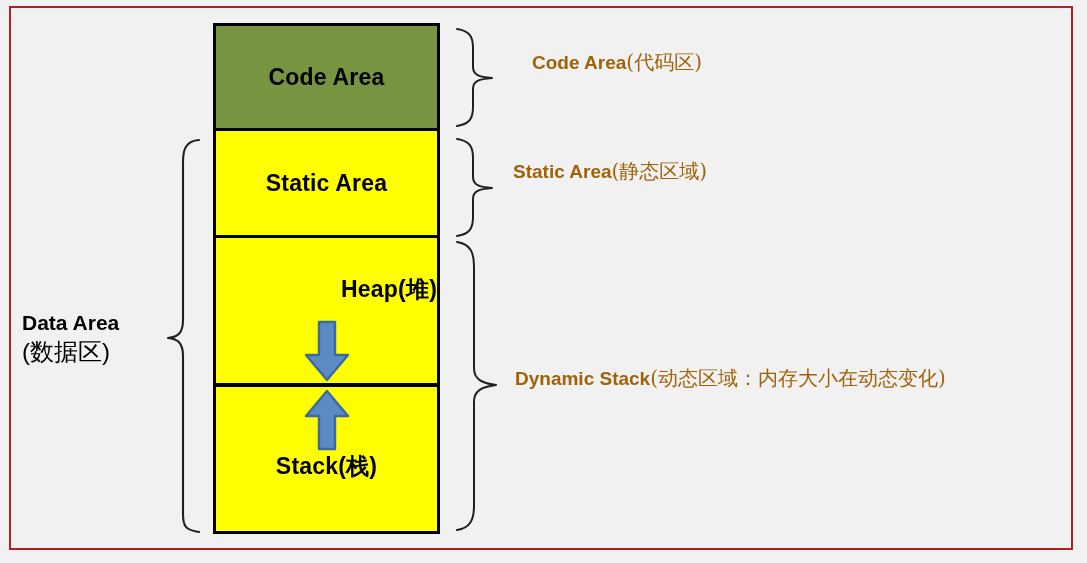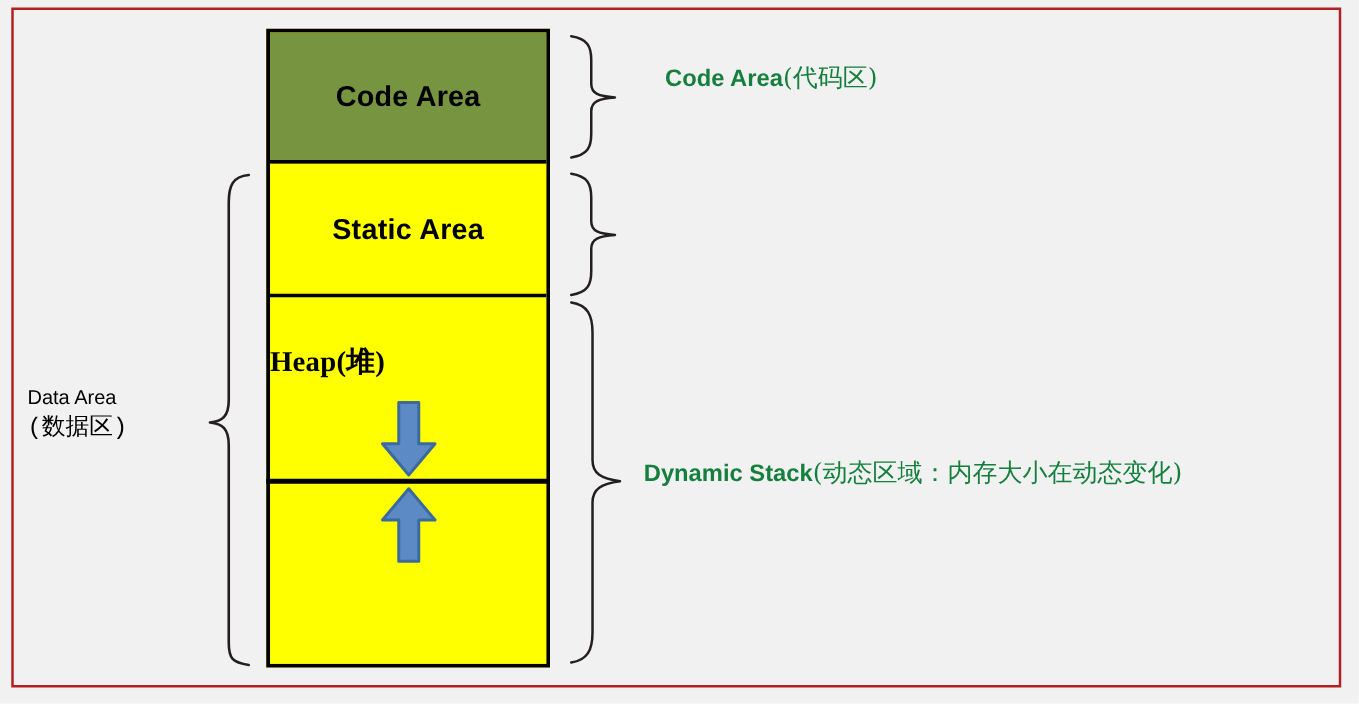--- a/index.html
+++ b/index.html
@@ -69,22 +69,21 @@
     font-weight: bold;
     color: #000000;
     letter-spacing: 0.2px;
     line-height: 1;
   }
   #heap-label {
     position: absolute;
     left: 0;
     right: 0;
     top: 40px;
-    text-align: left;
-    font-family: Liberation Serif, serif;
+    text-align: right;
   }
   #stack-label {
     position: absolute;
     left: 0;
     right: 0;
     top: 217px;
     text-align: center;
   }
   #mid-divider {
     position: absolute;
@@ -106,21 +105,21 @@
 
   
   .brace {
     position: absolute;
   }
   .brace svg { display: block; overflow: visible; }
 
   
   .callout {
     position: absolute;
-    color: #15803d;
+    color: #a16207;
     line-height: 1.26;
   }
   .callout .en {
     font-weight: bold;
     font-size: 19px;
   }
   .callout .cn {
     font-family: "DejaVu Serif", "Liberation Serif", serif;
     font-size: 20px;
   }
@@ -130,28 +129,28 @@
 
   #data-area-callout {
     position: absolute;
     left: 22px;
     top: 309px;
     width: 150px;
     text-align: left;
   }
   #data-area-callout .en {
     display: block;
-    font-weight: normal;
-    font-size: 16px;
+    font-weight: bold;
+    font-size: 21px;
     line-height: 1.3;
   }
   #data-area-callout .cn {
     display: block;
-    font-family: Liberation Mono, monospace;
-    font-size: 19px;
+    font-family: Liberation Sans, sans-serif;
+    font-size: 24px;
     line-height: 1.3;
   }
 </style>
 </head>
 <body>
 
 <div id="canvas">
 
   <div id="outer-frame"></div>
 
@@ -188,20 +187,21 @@
       </div>
 
       <div id="mid-divider"></div>
 
       <div class="arrow-wrap" id="up-arrow">
         <svg width="46" height="62" viewBox="0 0 46 62">
           <path d="M23 2 L44 27 L31 27 L31 60 L15 60 L15 27 L2 27 Z" fill="#5b8ac5" stroke="#3b6aa0" stroke-width="2.4" stroke-linejoin="round"></path>
         </svg>
       </div>
 
+      <span class="seg-label" id="stack-label">Stack(栈)</span>
     </div>
   </div>
 
   <div class="brace" style="left:455px; top:27px; width:40px; height:100px;">
     <svg width="40" height="100" viewBox="0 0 40 100">
       <path d="M2 2 C15 4 18 10 18 21 L18 40 C18 48 24 50 37 51
                C24 52 18 54 18 62 L18 80 C18 91 15 97 2 99" fill="none" stroke="#231f20" stroke-width="2" stroke-linecap="round" stroke-linejoin="round"></path>
     </svg>
   </div>
 
@@ -210,20 +210,23 @@
   </div>
 
   <div class="brace" style="left:455px; top:137px; width:40px; height:100px;">
     <svg width="40" height="100" viewBox="0 0 40 100">
       <path d="M2 2 C15 4 18 10 18 21 L18 40 C18 48 24 50 37 51
                C24 52 18 54 18 62 L18 80 C18 91 15 97 2 99" fill="none" stroke="#231f20" stroke-width="2" stroke-linecap="round" stroke-linejoin="round"></path>
     </svg>
   </div>
 
   <div class="callout" id="static-callout">
+    <div>
+      <span class="en">Static Area</span><span class="cn">(静态区域)</span>
+    </div>
   </div>
 
   <div class="brace" style="left:455px; top:240px; width:44px; height:292px;">
     <svg width="44" height="292" viewBox="0 0 44 292">
       <path d="M2 2 C15 4 19 12 19 26 L19 128 C19 139 26 143 41 145
                C26 147 19 151 19 162 L19 266 C19 280 15 288 2 290" fill="none" stroke="#231f20" stroke-width="2" stroke-linecap="round" stroke-linejoin="round"></path>
     </svg>
   </div>
 
   <div class="callout" id="dynamic-callout">

